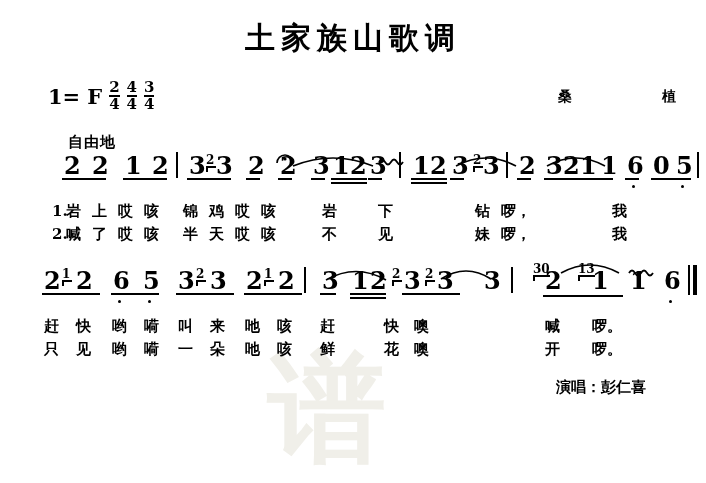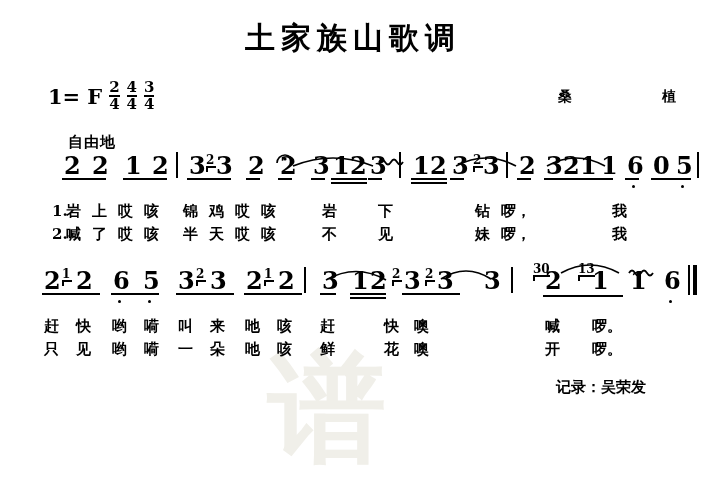--- a/index.html
+++ b/index.html
@@ -368,17 +368,17 @@
           <span class="lyr" style="left: 277px; top: 0px;">咳</span>
           <span class="lyr" style="left: 320px; top: 0px;">鲜</span>
           <span class="lyr" style="left: 384px; top: 0px;">花</span>
           <span class="lyr" style="left: 414px; top: 0px;">噢</span>
           <span class="lyr" style="left: 545px; top: 0px;">开</span>
           <span class="lyr" style="left: 592px; top: 0px;">啰。</span>
         </div>
     </div>
 
     <div class="credit-bottom">
-      <div>记录：吴荣发</div>
+      <div>演唱：彭仁喜</div>
     </div>
 
   </div>
 </div>
 
 </body></html>

